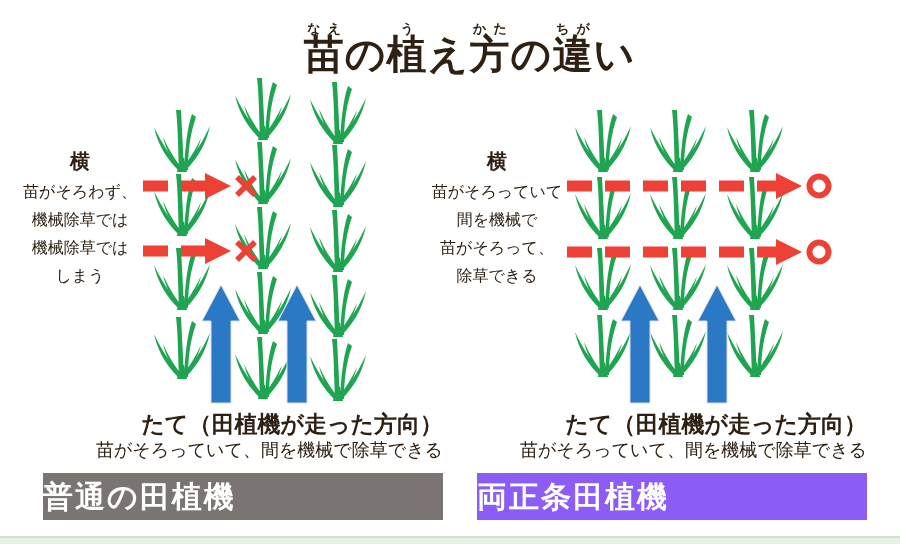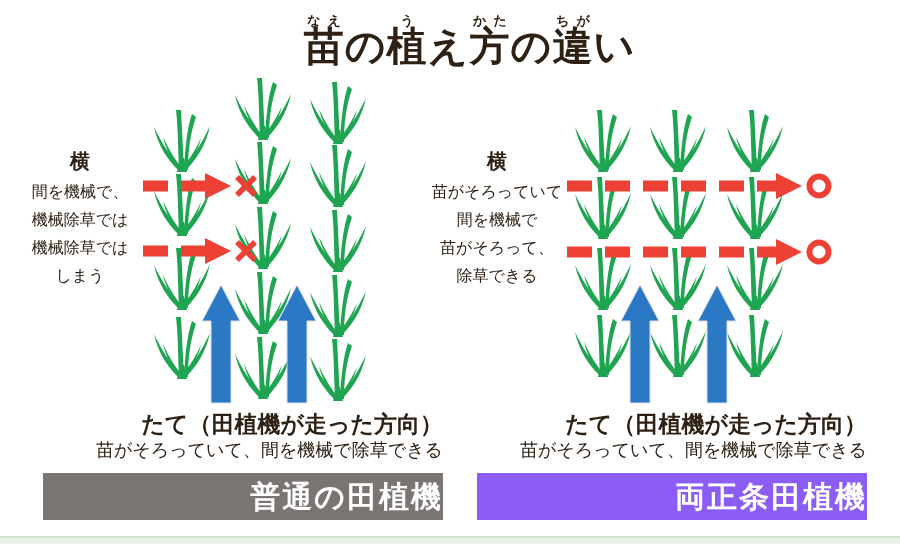--- a/index.html
+++ b/index.html
@@ -3,41 +3,41 @@
 <meta charset="utf-8">
 <style>
   html,body{margin:0;padding:0;background:#fff;}
   .stage{
     position:relative;width:900px;height:544px;background:#ffffff;overflow:hidden;
     font-family:"Liberation Sans","DejaVu Sans",sans-serif;color:#2e2114;
   }
   
   .title{
     position:absolute;top:6px;left:0;right:0;text-align:center;
-    font-size:40px;font-weight:bold;letter-spacing:1px;line-height:1.0;margin:8px;padding-left:39px;
+    font-size:40px;font-weight:bold;letter-spacing:1px;line-height:1.0;margin:16px;padding-left:39px;
   }
   .title ruby rt{font-size:13px;font-weight:bold;letter-spacing:0;}
   
   .side-label{position:absolute;top:148px;text-align:center;}
   .side-label.left{left:10px;width:140px;}
   .side-label.right{left:427px;width:140px;}
   .side-label .heading{font-size:20px;font-weight:bold;display:block;margin-bottom:3px;}
   .side-label .line{font-size:16px;line-height:28px;white-space:nowrap;}
   
   #figure-layer{position:absolute;left:0;top:0;width:900px;height:544px;}
   #figure-layer svg{position:absolute;overflow:visible;}
   
   .bottom-label{position:absolute;top:410px;text-align:right;}
   .bottom-label.left{left:43px;width:400px;}
   .bottom-label.right{left:477px;width:390px;}
   .bottom-label .heading{font-size:23px;font-weight:bold;line-height:28px;white-space:nowrap;}
   .bottom-label .sub{font-size:18px;line-height:24px;white-space:nowrap;}
   
   .banner{
-    position:absolute;top:473px;height:47px;line-height:47px;text-align:right;
+    position:absolute;top:473px;height:47px;line-height:47px;text-align:left;
     color:#ffffff;font-size:30px;font-weight:bold;letter-spacing:2px;
   }
   .banner.left{left:43px;width:400px;}
   .banner.right{left:477px;width:390px;}
   
   .footer-band{
     position:absolute;left:0;top:536px;width:900px;height:8px;
     background:#e9f2e6;border-top:2px solid #cfe3cb;box-sizing:border-box;
   }
 </style>
@@ -58,21 +58,21 @@
         <path d="M24,64 L34,64 L31,50 L27,50 Z"></path>
       </g>
     </defs>
   </svg>
 
   <h1 class="title" id="title"><ruby>苗<rt>なえ</rt></ruby>の<ruby>植<rt>う</rt></ruby>え<ruby>方<rt>かた</rt></ruby>の<ruby>違<rt>ちが</rt></ruby>い</h1>
 
   <div class="side-label left">
     <span class="heading">横</span>
     <div>
-        <div class="line">間を機械で、</div>
+        <div class="line">苗がそろわず、</div>
         <div class="line">機械除草では</div>
         <div class="line">機械除草では</div>
         <div class="line">しまう</div>
       </div>
   </div>
 
   <div class="side-label right">
     <span class="heading">横</span>
     <div>
         <div class="line">苗がそろっていて</div>

